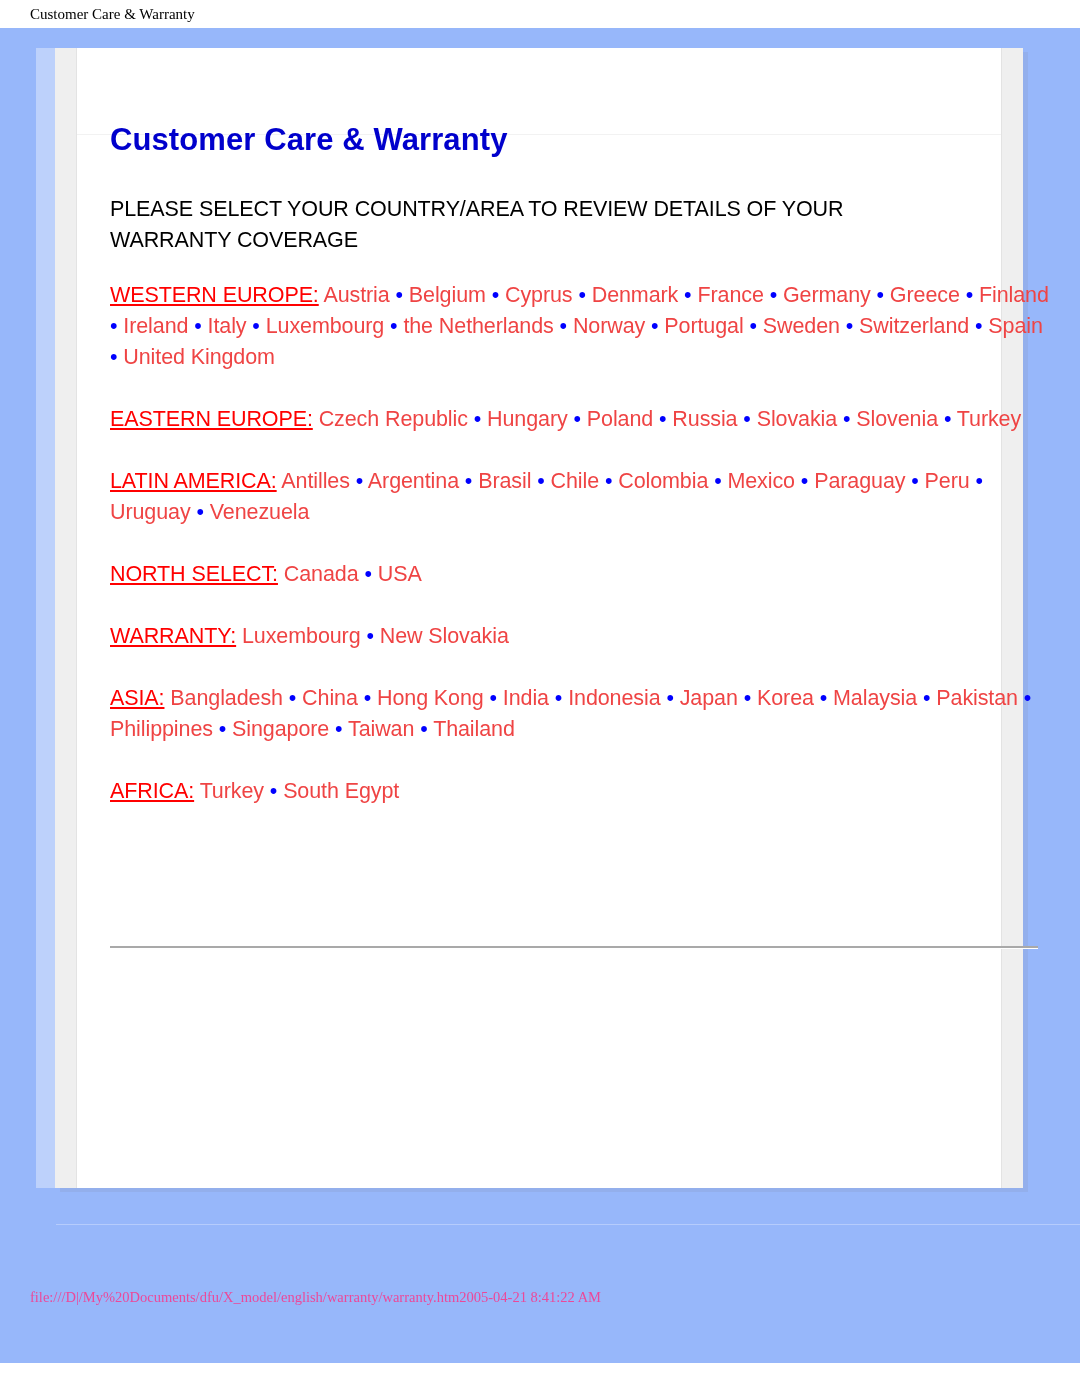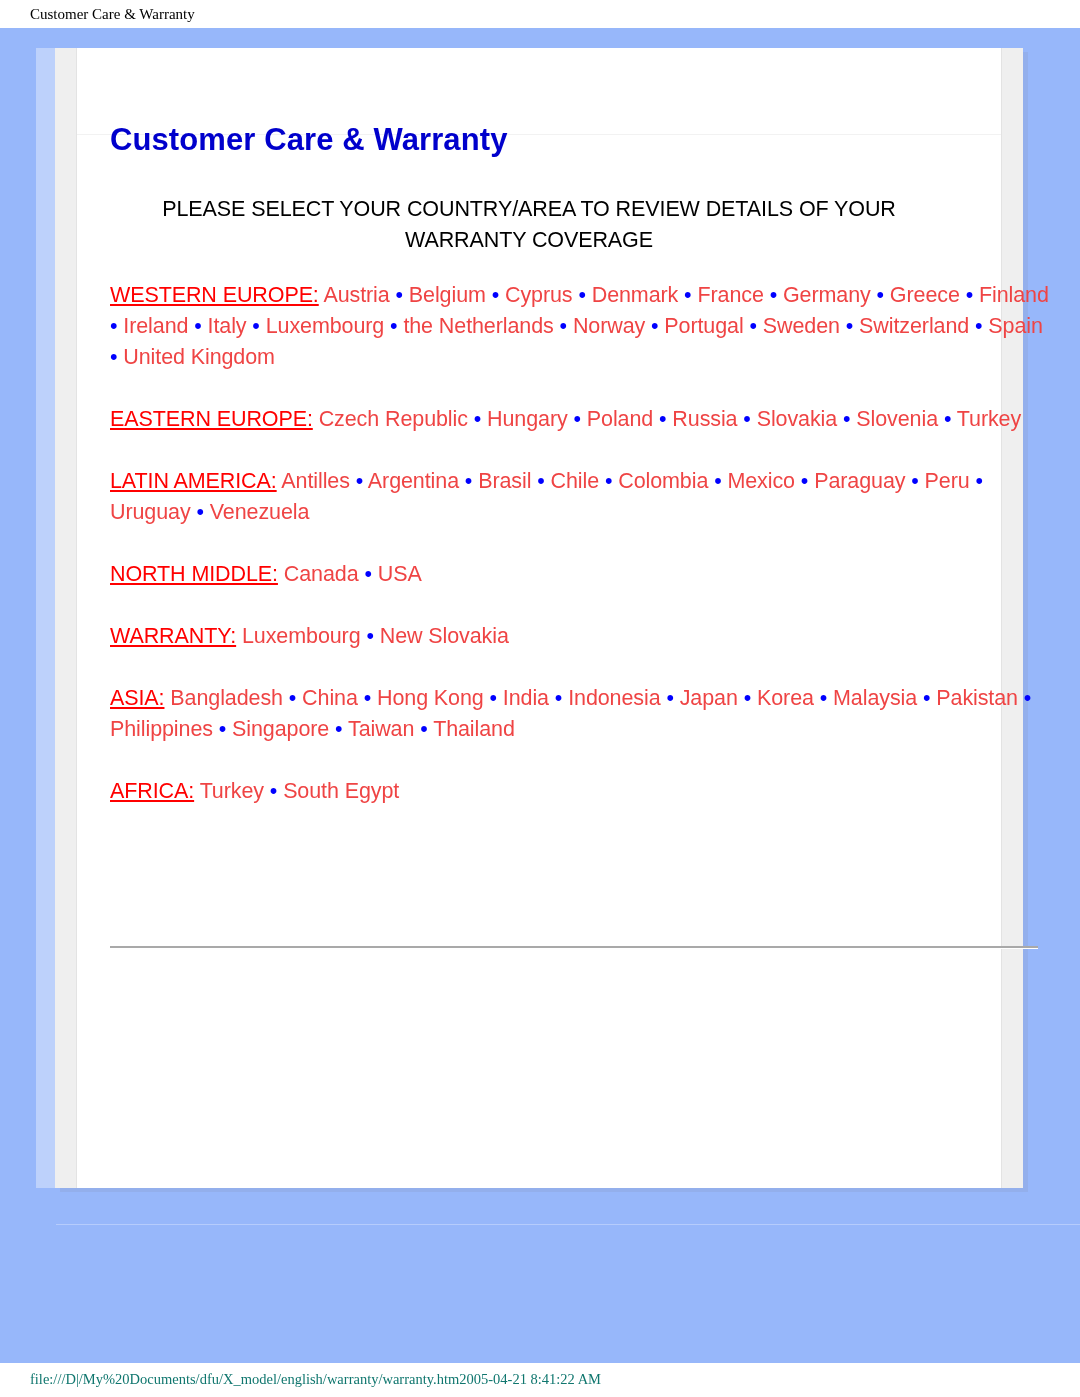--- a/index.html
+++ b/index.html
@@ -126,21 +126,20 @@
     position: absolute;
     left: 55px;
     top: 146px;
     width: 838px;
     font-family: "Liberation Sans", sans-serif;
     font-size: 21.5px;
     font-weight: normal;
     line-height: 31px;
     color: #000000;
     letter-spacing: -0.1px;
-    text-align: center;
   }
 
   .regions {
     position: absolute;
     left: 55px;
     top: 232px;
     width: 940px;
   }
 
   .region {
@@ -172,24 +171,24 @@
     margin: 0;
     border: 0;
     border-top: 2px solid #a9a9a9;
     border-bottom: 1px solid #ffffff;
   }
 
   
   .footer-path {
     position: absolute;
     left: 30px;
-    top: 1371px;
+    top: 1289px;
     font-family: "Liberation Serif", serif;
     font-size: 14.5px;
-    color: #0f766e;
+    color: #ec4899;
     white-space: nowrap;
   }
 </style>
 </head>
 <body>
 
 <div class="print-header">Customer Care &amp; Warranty</div>
 
 <div class="blue-band">
   <div class="band-rule"></div>
@@ -205,21 +204,21 @@
   <div class="paper-hairline"></div>
 
   <h1 class="page-title">Customer Care &amp; Warranty</h1>
 
   <div class="subtitle">PLEASE SELECT YOUR COUNTRY/AREA TO REVIEW DETAILS OF YOUR WARRANTY COVERAGE</div>
 
   <div class="regions" id="regions-container">
       <div class="region"><span class="region-label">WESTERN EUROPE:</span> <span class="region-link">Austria</span><span class="sep"> • </span><span class="region-link">Belgium</span><span class="sep"> • </span><span class="region-link">Cyprus</span><span class="sep"> • </span><span class="region-link">Denmark</span><span class="sep"> • </span><span class="region-link">France</span><span class="sep"> • </span><span class="region-link">Germany</span><span class="sep"> • </span><span class="region-link">Greece</span><span class="sep"> • </span><span class="region-link">Finland</span><span class="sep"> • </span><span class="region-link">Ireland</span><span class="sep"> • </span><span class="region-link">Italy</span><span class="sep"> • </span><span class="region-link">Luxembourg</span><span class="sep"> • </span><span class="region-link">the Netherlands</span><span class="sep"> • </span><span class="region-link">Norway</span><span class="sep"> • </span><span class="region-link">Portugal</span><span class="sep"> • </span><span class="region-link">Sweden</span><span class="sep"> • </span><span class="region-link">Switzerland</span><span class="sep"> • </span><span class="region-link">Spain</span><span class="sep"> • </span><span class="region-link">United Kingdom</span></div>
       <div class="region"><span class="region-label">EASTERN EUROPE:</span> <span class="region-link">Czech Republic</span><span class="sep"> • </span><span class="region-link">Hungary</span><span class="sep"> • </span><span class="region-link">Poland</span><span class="sep"> • </span><span class="region-link">Russia</span><span class="sep"> • </span><span class="region-link">Slovakia</span><span class="sep"> • </span><span class="region-link">Slovenia</span><span class="sep"> • </span><span class="region-link">Turkey</span></div>
       <div class="region"><span class="region-label">LATIN AMERICA:</span> <span class="region-link">Antilles</span><span class="sep"> • </span><span class="region-link">Argentina</span><span class="sep"> • </span><span class="region-link">Brasil</span><span class="sep"> • </span><span class="region-link">Chile</span><span class="sep"> • </span><span class="region-link">Colombia</span><span class="sep"> • </span><span class="region-link">Mexico</span><span class="sep"> • </span><span class="region-link">Paraguay</span><span class="sep"> • </span><span class="region-link">Peru</span><span class="sep"> • </span><span class="region-link">Uruguay</span><span class="sep"> • </span><span class="region-link">Venezuela</span></div>
-      <div class="region"><span class="region-label">NORTH MIDDLE:</span> <span class="region-link">Canada</span><span class="sep"> • </span><span class="region-link">USA</span></div>
+      <div class="region"><span class="region-label">NORTH SELECT:</span> <span class="region-link">Canada</span><span class="sep"> • </span><span class="region-link">USA</span></div>
       <div class="region"><span class="region-label">WARRANTY:</span> <span class="region-link">Luxembourg</span><span class="sep"> • </span><span class="region-link">New Slovakia</span></div>
       <div class="region"><span class="region-label">ASIA:</span> <span class="region-link">Bangladesh</span><span class="sep"> • </span><span class="region-link">China</span><span class="sep"> • </span><span class="region-link">Hong Kong</span><span class="sep"> • </span><span class="region-link">India</span><span class="sep"> • </span><span class="region-link">Indonesia</span><span class="sep"> • </span><span class="region-link">Japan</span><span class="sep"> • </span><span class="region-link">Korea</span><span class="sep"> • </span><span class="region-link">Malaysia</span><span class="sep"> • </span><span class="region-link">Pakistan</span><span class="sep"> • </span><span class="region-link">Philippines</span><span class="sep"> • </span><span class="region-link">Singapore</span><span class="sep"> • </span><span class="region-link">Taiwan</span><span class="sep"> • </span><span class="region-link">Thailand</span></div>
       <div class="region"><span class="region-label">AFRICA:</span> <span class="region-link">Turkey</span><span class="sep"> • </span><span class="region-link">South Egypt</span></div>
     </div>
 
   <hr class="divider">
 </div>
 
 <div class="footer-path">file:///D|/My%20Documents/dfu/X_model/english/warranty/warranty.htm2005-04-21 8:41:22 AM</div>
 

